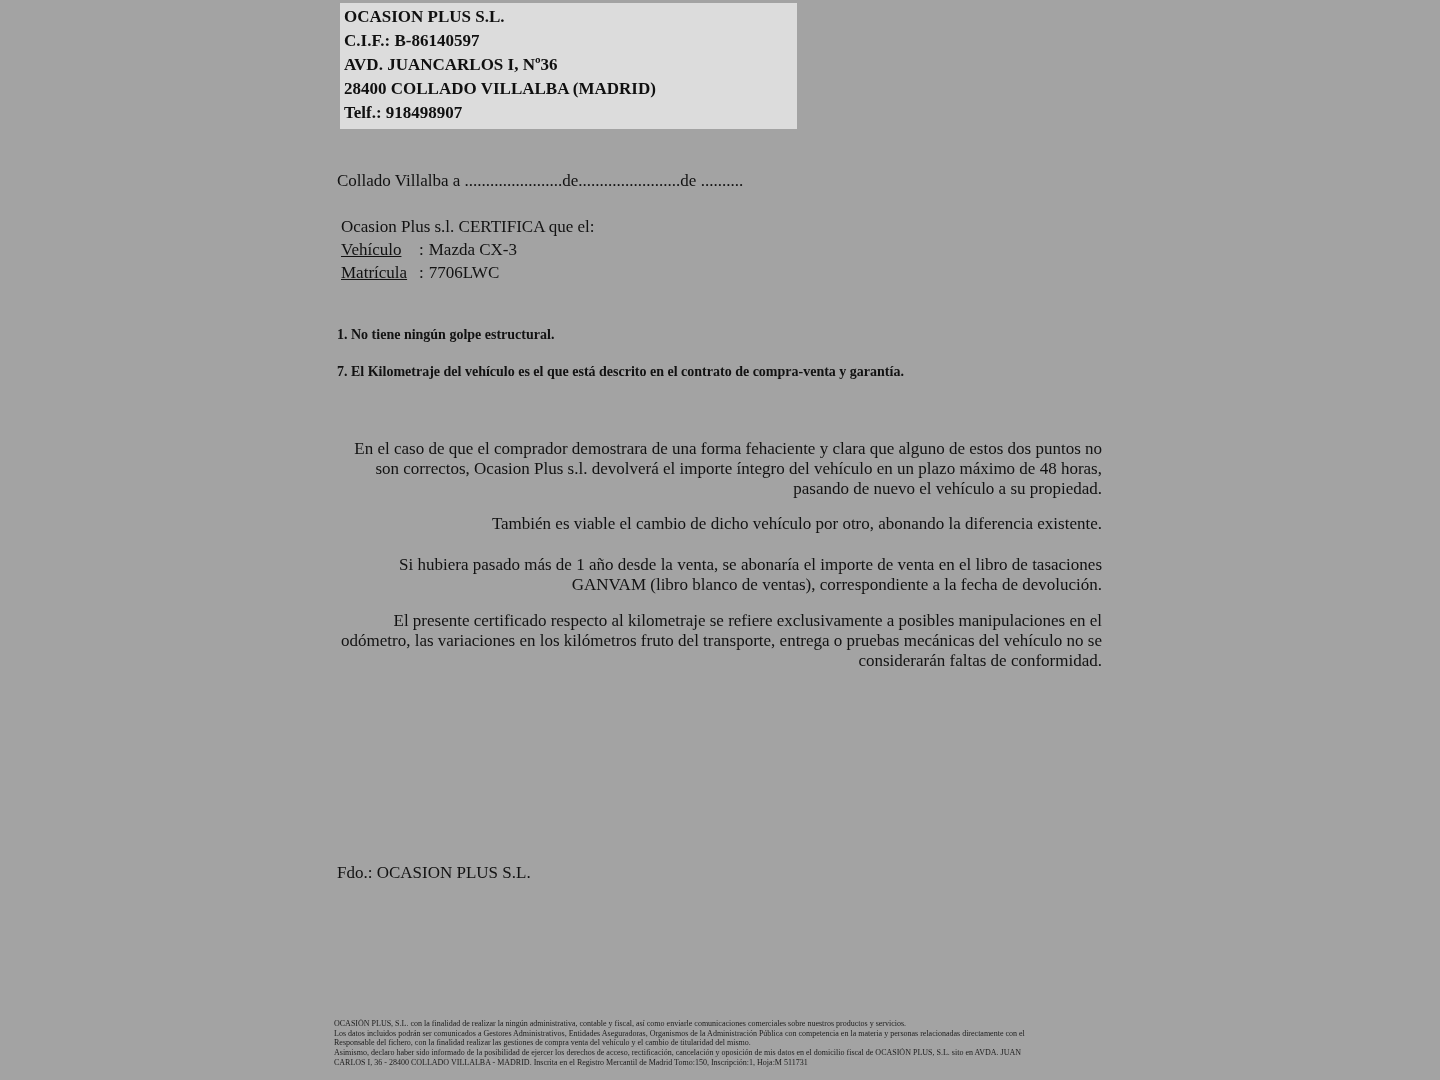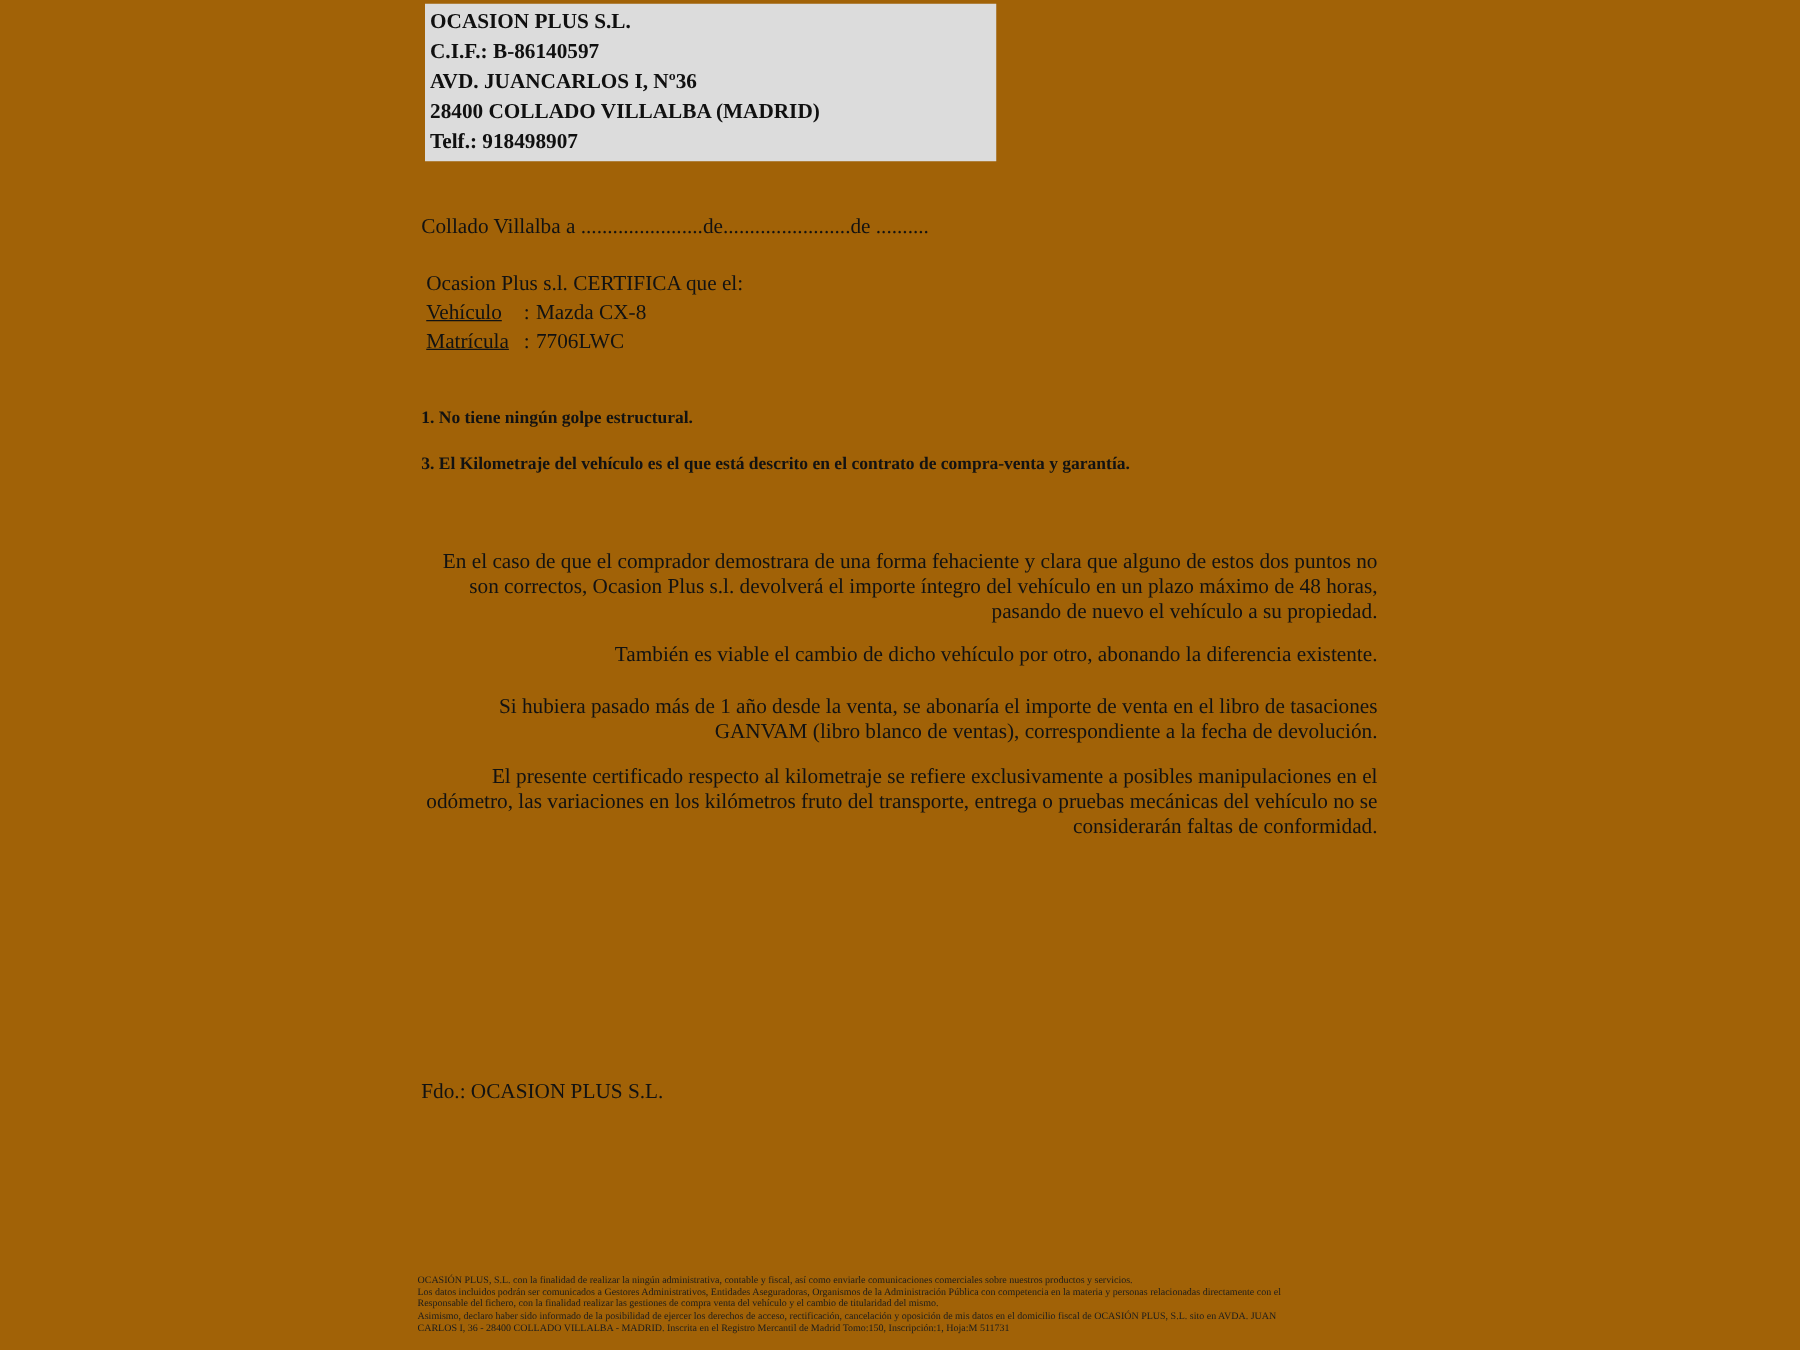--- a/index.html
+++ b/index.html
@@ -4,21 +4,21 @@
 <style>
   html, body {
     margin: 0;
     padding: 0;
     background: #ffffff;
   }
   .doc {
     position: relative;
     width: 1440px;
     height: 1080px;
-    background: #a16207;
+    background: #a3a3a3;
     color: #121212;
     font-family: "Liberation Serif", "DejaVu Serif", serif;
     overflow: hidden;
   }
   .header-box {
     position: absolute;
     left: 340px;
     top: 3px;
     width: 457px;
     box-sizing: border-box;
@@ -113,29 +113,29 @@
     <div class="hline">AVD. JUANCARLOS I, Nº36</div>
     <div class="hline">28400 COLLADO VILLALBA (MADRID)</div>
     <div class="hline">Telf.: 918498907</div>
   </div>
 
   <div class="date-line">Collado Villalba a .......................de........................de ..........</div>
 
   <div class="cert-block">
     <div class="cert-intro">Ocasion Plus s.l. CERTIFICA que el:</div>
     <div class="cert-row">
-      <span class="cert-label-wrap"><span class="cert-label">Vehículo</span></span><span class="cert-colon">:</span><span class="cert-value">Mazda CX-8</span>
+      <span class="cert-label-wrap"><span class="cert-label">Vehículo</span></span><span class="cert-colon">:</span><span class="cert-value">Mazda CX-3</span>
     </div>
     <div class="cert-row">
       <span class="cert-label-wrap"><span class="cert-label">Matrícula</span></span><span class="cert-colon">:</span><span class="cert-value">7706LWC</span>
     </div>
   </div>
 
   <div class="point point-1">1. No tiene ningún golpe estructural.</div>
-  <div class="point point-2">3. El Kilometraje del vehículo es el que está descrito en el contrato de compra-venta y garantía.</div>
+  <div class="point point-2">7. El Kilometraje del vehículo es el que está descrito en el contrato de compra-venta y garantía.</div>
 
   <div class="para para-1">En el caso de que el comprador demostrara de una forma fehaciente y clara que alguno de estos dos puntos no son correctos, Ocasion Plus s.l. devolverá el importe íntegro del vehículo en un plazo máximo de 48 horas, pasando de nuevo el vehículo a su propiedad.</div>
   <div class="para para-2">También es viable el cambio de dicho vehículo por otro, abonando la diferencia existente.</div>
   <div class="para para-3">Si hubiera pasado más de 1 año desde la venta, se abonaría el importe de venta en el libro de tasaciones GANVAM (libro blanco de ventas), correspondiente a la fecha de devolución.</div>
   <div class="para para-4">El presente certificado respecto al kilometraje se refiere exclusivamente a posibles manipulaciones en el odómetro, las variaciones en los kilómetros fruto del transporte, entrega o pruebas mecánicas del vehículo no se considerarán faltas de conformidad.</div>
 
   <div class="signature">Fdo.: OCASION PLUS S.L.</div>
 
   <div class="fine-print">
     <div class="fline">OCASIÓN PLUS, S.L. con la finalidad de realizar la ningún administrativa, contable y fiscal, así como enviarle comunicaciones comerciales sobre nuestros productos y servicios.</div>

